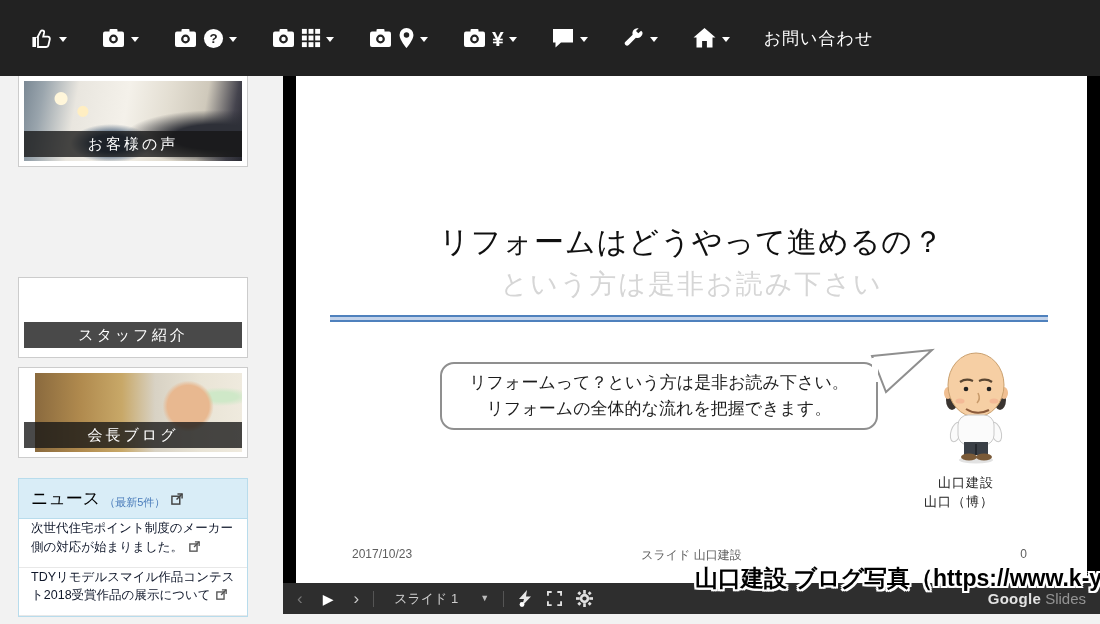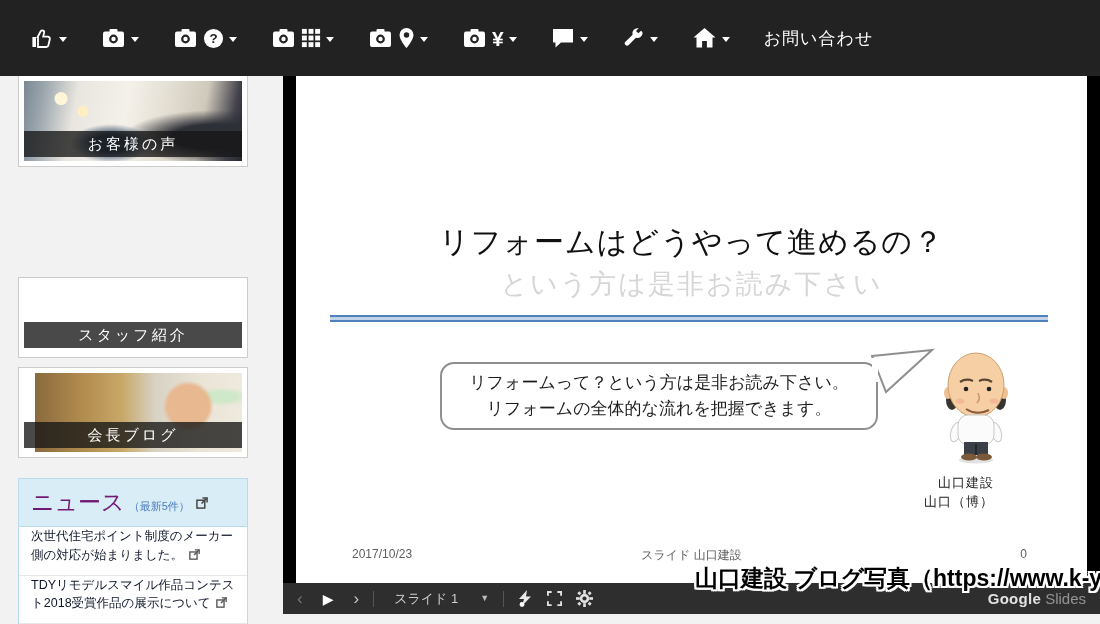--- a/index.html
+++ b/index.html
@@ -43,21 +43,21 @@
   .p4{background:
       radial-gradient(circle at 74% 42%,#e8b890 0 13%,rgba(0,0,0,0) 16%),
       radial-gradient(ellipse at 90% 30%,#cfe8c8 0 6%,rgba(0,0,0,0) 12%),
       linear-gradient(90deg,#8a6a3e 0%,#b08a4e 22%,#c8a868 42%,#d8d2c4 58%,#e9e4d6 80%,#efeade 100%);}
 
   
   .news{position:absolute;left:18px;top:478px;width:230px;background:#fff;
         border:1px solid #b8dcec;box-sizing:border-box;}
   .news-header{background:#d9edf7;border-bottom:1px solid #b8dcec;padding:8px 12px;
         display:flex;align-items:center;gap:4px;}
-  .news-title{color:#701a75;font-size:23px;}
+  .news-title{color:#000000;font-size:17px;}
   .news-sub{color:#4a7cba;font-size:11px;margin-top:7px;}
   .news-item{display:block;padding:0 12px 10px;font-size:12.5px;color:#0f172a;line-height:1.5;
         border-bottom:1px solid #e8e8e8;text-decoration:none;}
   .ext{vertical-align:-1px;margin-left:2px;}
 
   
   .embed{position:absolute;left:283px;top:76px;width:817px;height:538px;background:#000;z-index:2;}
   .slide{position:absolute;left:13px;top:0;width:791px;height:507px;background:#fff;overflow:hidden;}
   .slide-title{position:absolute;top:146px;left:0;width:100%;text-align:center;
         font-size:30px;color:#101010;letter-spacing:1px;}

